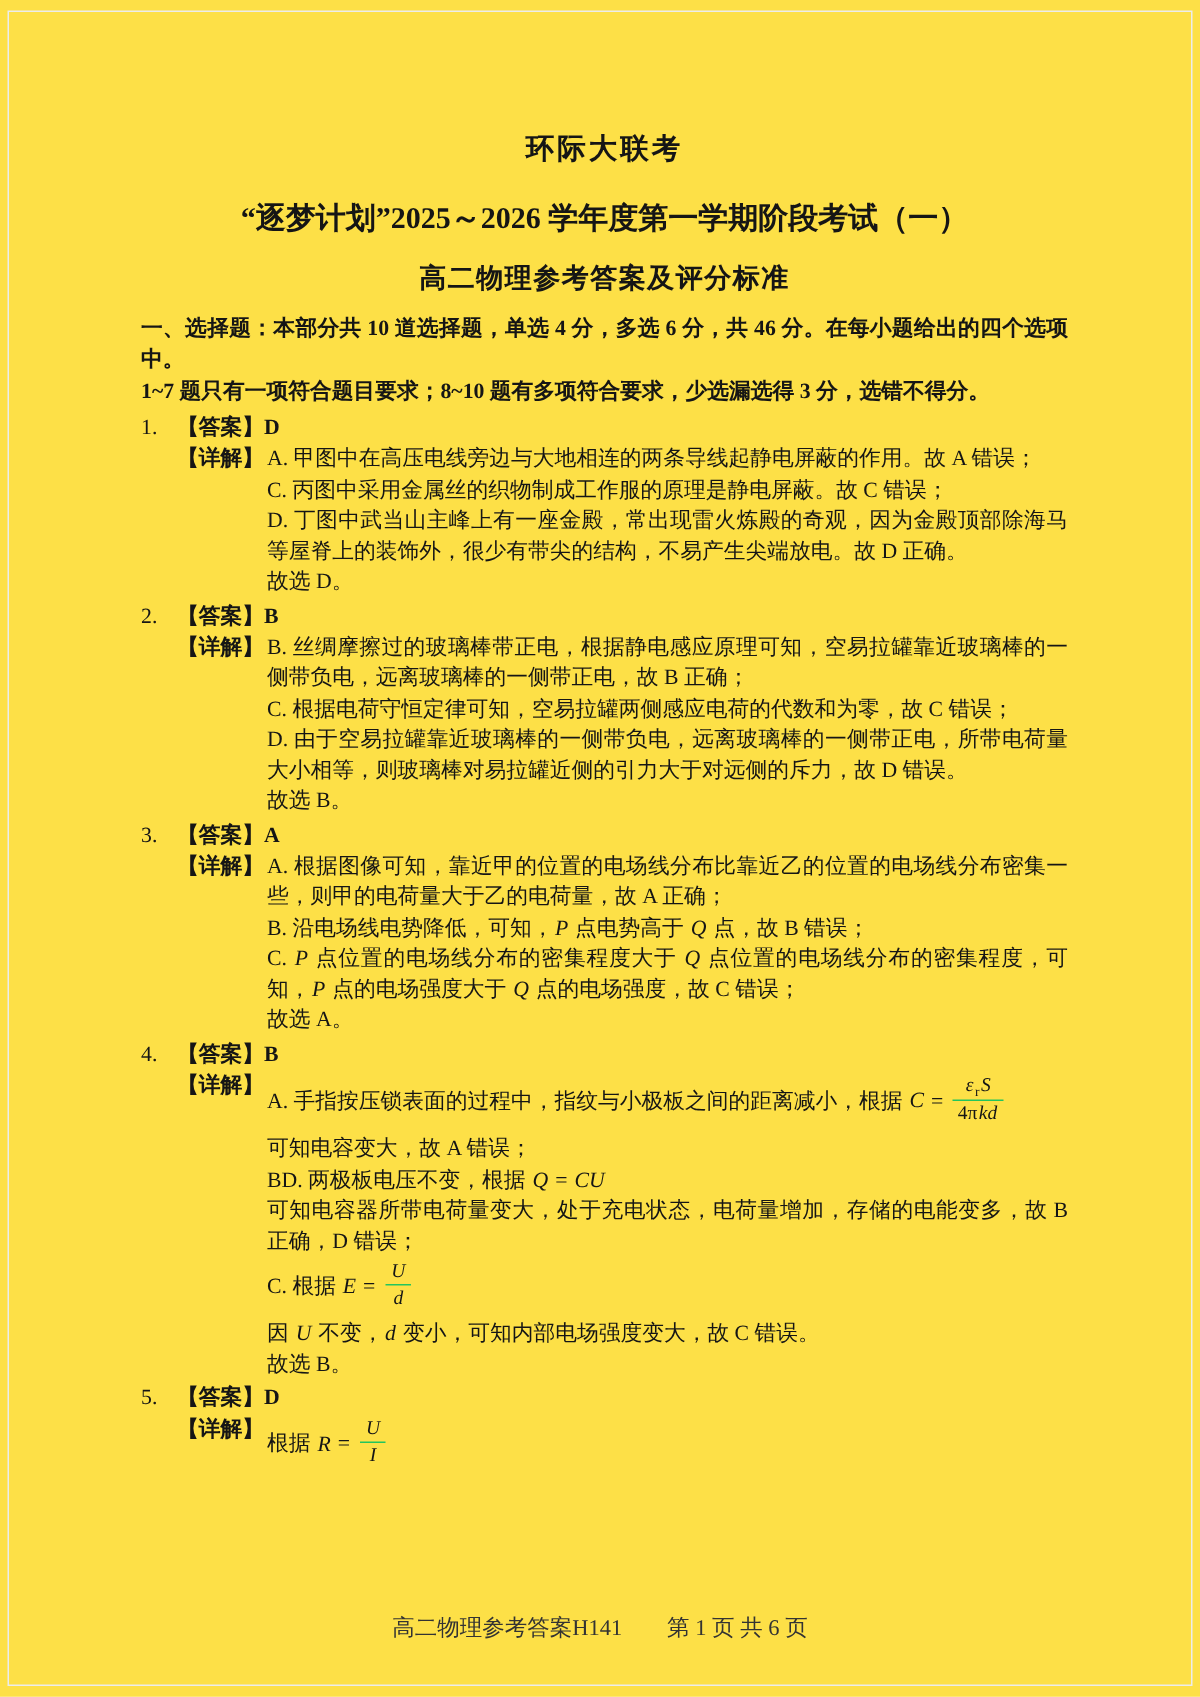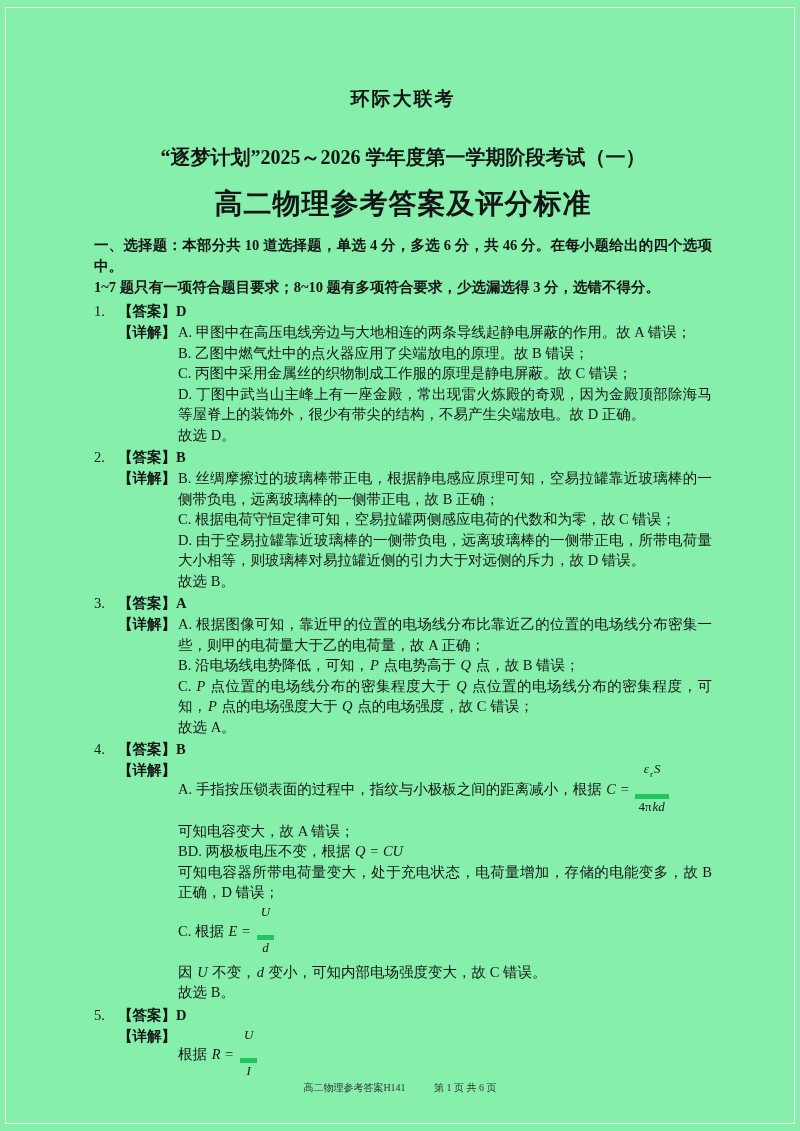--- a/index.html
+++ b/index.html
@@ -1,40 +1,40 @@
 <!DOCTYPE html>
 <html><head>
 <meta charset="utf-8">
 <style>
   *{box-sizing:border-box}
   html,body{margin:0;padding:0}
   body{width:800px;height:1131px;background:#fdfdfd;font-family:"Liberation Serif","DejaVu Serif",serif;color:#151515}
-  .sheet{position:relative;width:800px;height:1131px;background:#86efac;overflow:hidden}
+  .sheet{position:relative;width:800px;height:1131px;background:#fde047;overflow:hidden}
   .edge{position:absolute;inset:7px 5px;border:1px solid #ececec;pointer-events:none}
   .content{padding:86px 88px 0 94px}
   .t1{margin:0;text-align:center;font-size:19px;font-weight:700;letter-spacing:2px}
-  .t2{margin:32px 0 0;text-align:center;font-size:20px;font-weight:700}
-  .t3{margin:14px 0 12px;text-align:center;font-size:28px;font-weight:700;letter-spacing:1px}
+  .t2{margin:20px 0 0;text-align:center;font-size:20px;font-weight:700}
+  .t3{margin:14px 0 12px;text-align:center;font-size:18px;font-weight:700;letter-spacing:1px}
   .intro{font-weight:700;font-size:14.5px;line-height:21px;margin-bottom:3px}
   .intro-line{text-align:justify}
   .question{margin:0 0 2px}
   .q-head{display:flex;line-height:21px;font-size:14.5px}
   .q-num{width:24px;flex:none}
   .q-ans{font-weight:700}
   .q-detail{display:flex;margin-left:24px;font-size:14.5px}
   .q-label{flex:none;width:60px;font-weight:700;line-height:20.5px}
   .q-lines{flex:1;min-width:0}
   .d-line{line-height:20.5px;text-align:justify}
   .d-line.has-frac{padding:4px 0}
   .frac{display:inline-block;vertical-align:middle;text-align:center;line-height:1.15;font-size:13px;margin:0 3px;position:relative;top:-2px}
-  .frac .num{display:block;border-bottom:5px solid #22c55e;padding:0 3px 15px}
+  .frac .num{display:block;border-bottom:1px solid #22c55e;padding:0 3px 1px}
   .frac .den{display:block;padding:1px 3px 0}
   i.var{font-style:italic;font-family:"Liberation Serif","DejaVu Serif",serif;padding:0 1px}
   sub{font-size:9px;font-style:normal}
-  .footer{position:absolute;left:0;right:0;bottom:36px;text-align:center;font-size:10px;color:#333}
+  .footer{position:absolute;left:0;right:0;bottom:36px;text-align:center;font-size:15px;color:#333}
   .footer .footer-page{margin-left:26px}
 </style>
 </head>
 <body>
 
 <div class="sheet">
   <div class="edge"></div>
   <div class="content">
     <h1 class="t1">环际大联考</h1>
     <h2 class="t2">“逐梦计划”2025～2026 学年度第一学期阶段考试（一）</h2>
@@ -46,21 +46,20 @@
     <div>
         <div class="question">
           <div class="q-head">
             <span class="q-num">1.</span>
             <span class="q-ans">【答案】D</span>
           </div>
           <div class="q-detail">
             <span class="q-label">【详解】</span>
             <div class="q-lines">
               <div class="d-line">A. 甲图中在高压电线旁边与大地相连的两条导线起静电屏蔽的作用。故 A 错误；</div>
-              <div class="d-line">B. 乙图中燃气灶中的点火器应用了尖端放电的原理。故 B 错误；</div>
               <div class="d-line">C. 丙图中采用金属丝的织物制成工作服的原理是静电屏蔽。故 C 错误；</div>
               <div class="d-line">D. 丁图中武当山主峰上有一座金殿，常出现雷火炼殿的奇观，因为金殿顶部除海马等屋脊上的装饰外，很少有带尖的结构，不易产生尖端放电。故 D 正确。</div>
               <div class="d-line">故选 D。</div>
             </div>
           </div>
         </div>
         <div class="question">
           <div class="q-head">
             <span class="q-num">2.</span>
             <span class="q-ans">【答案】B</span>

